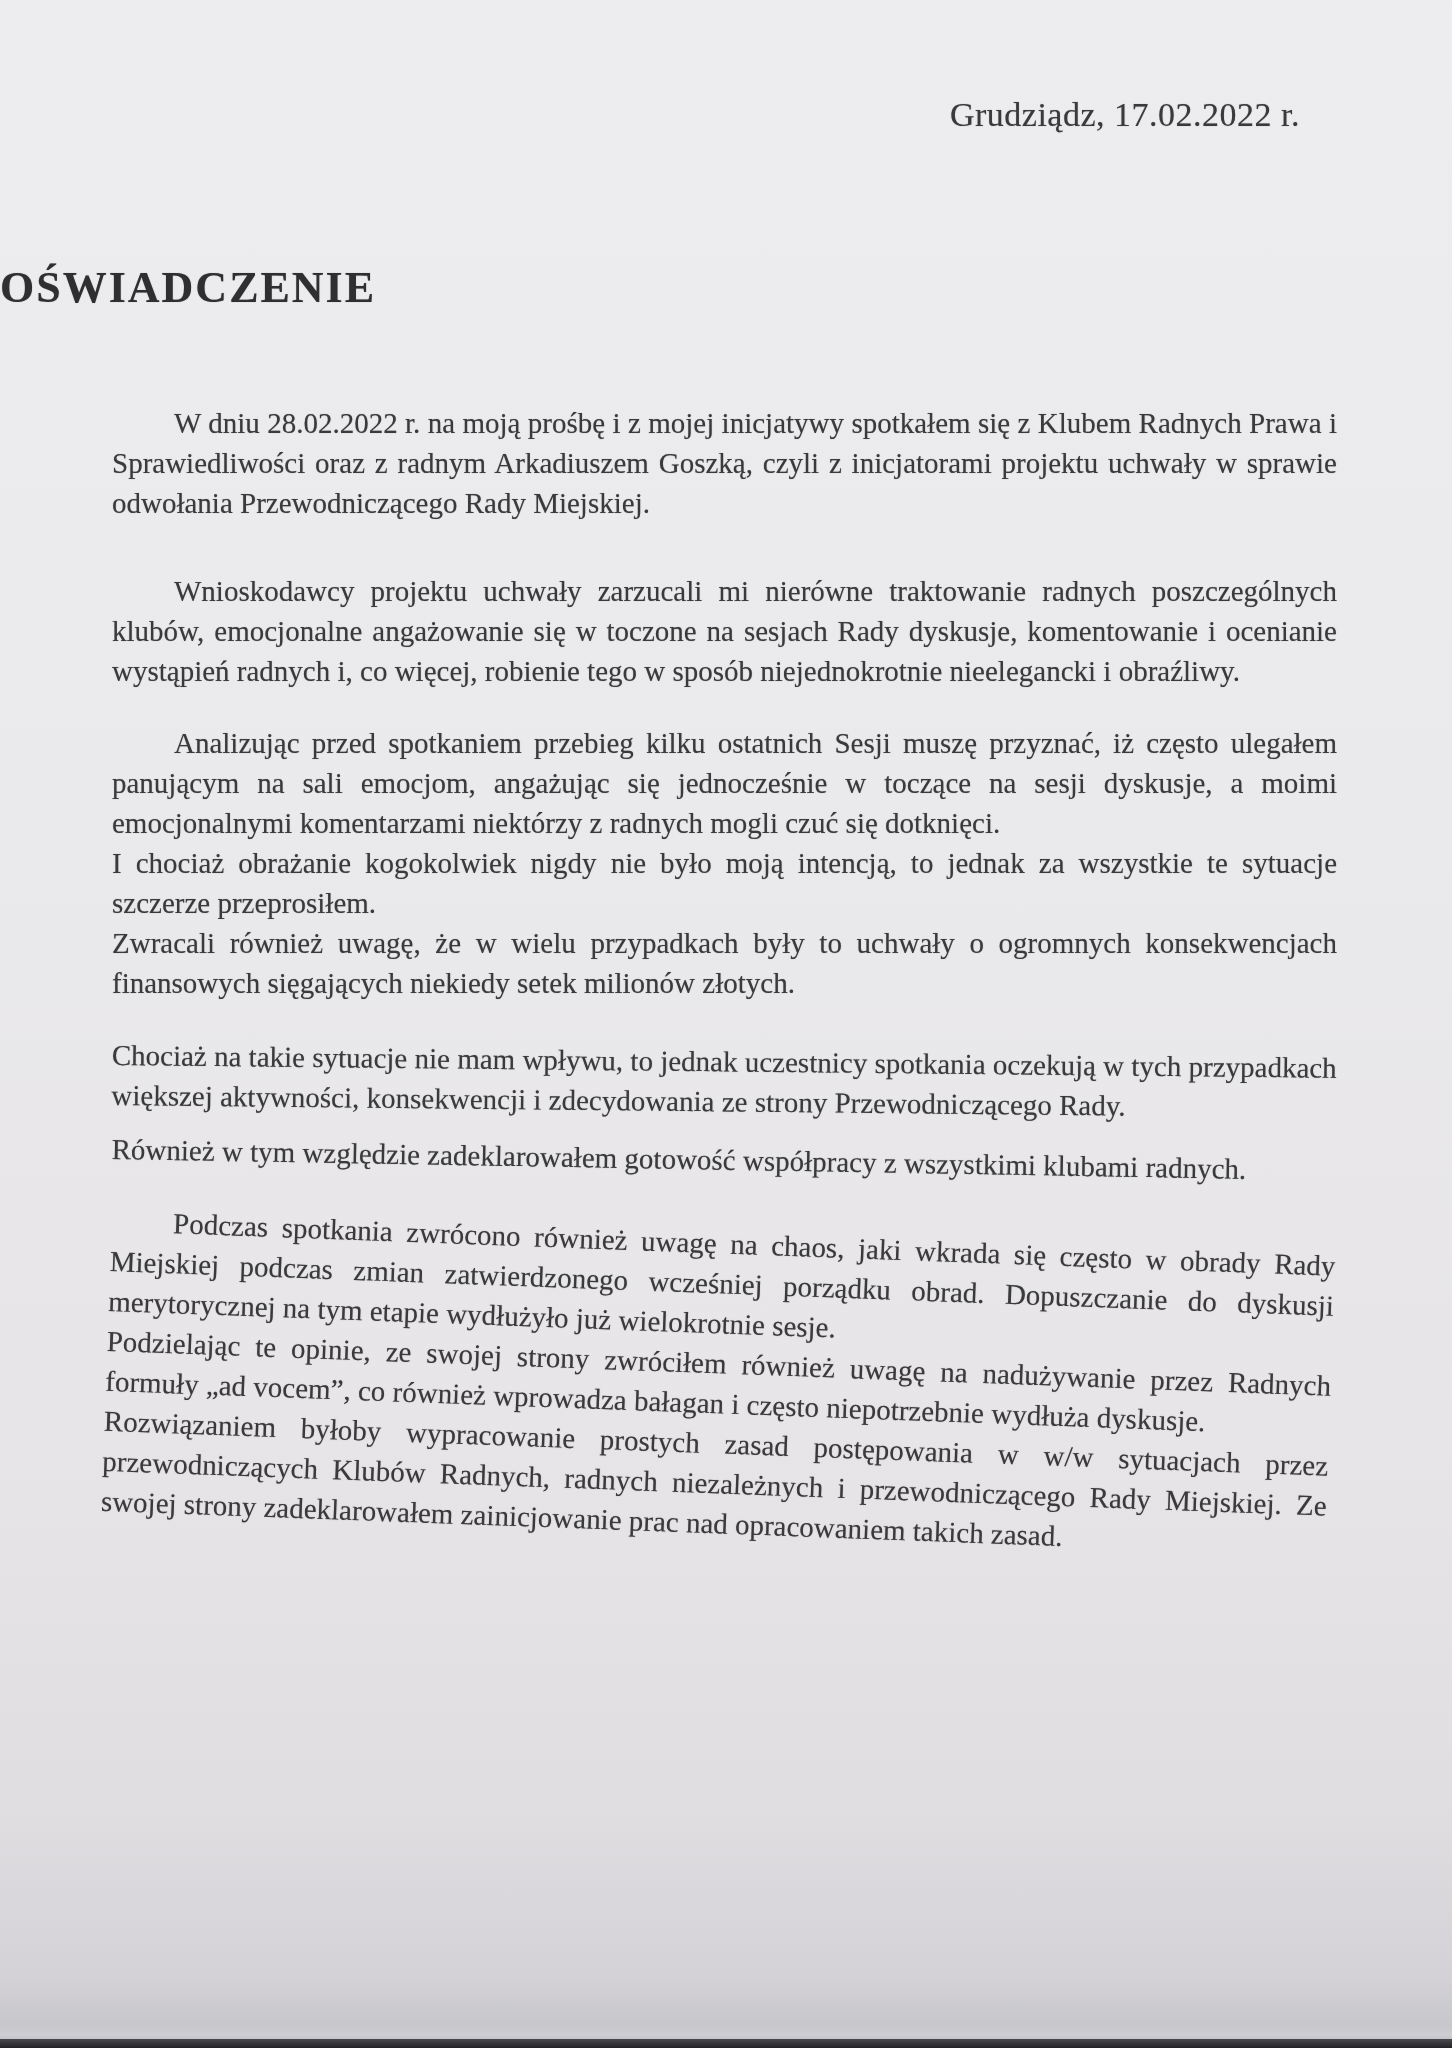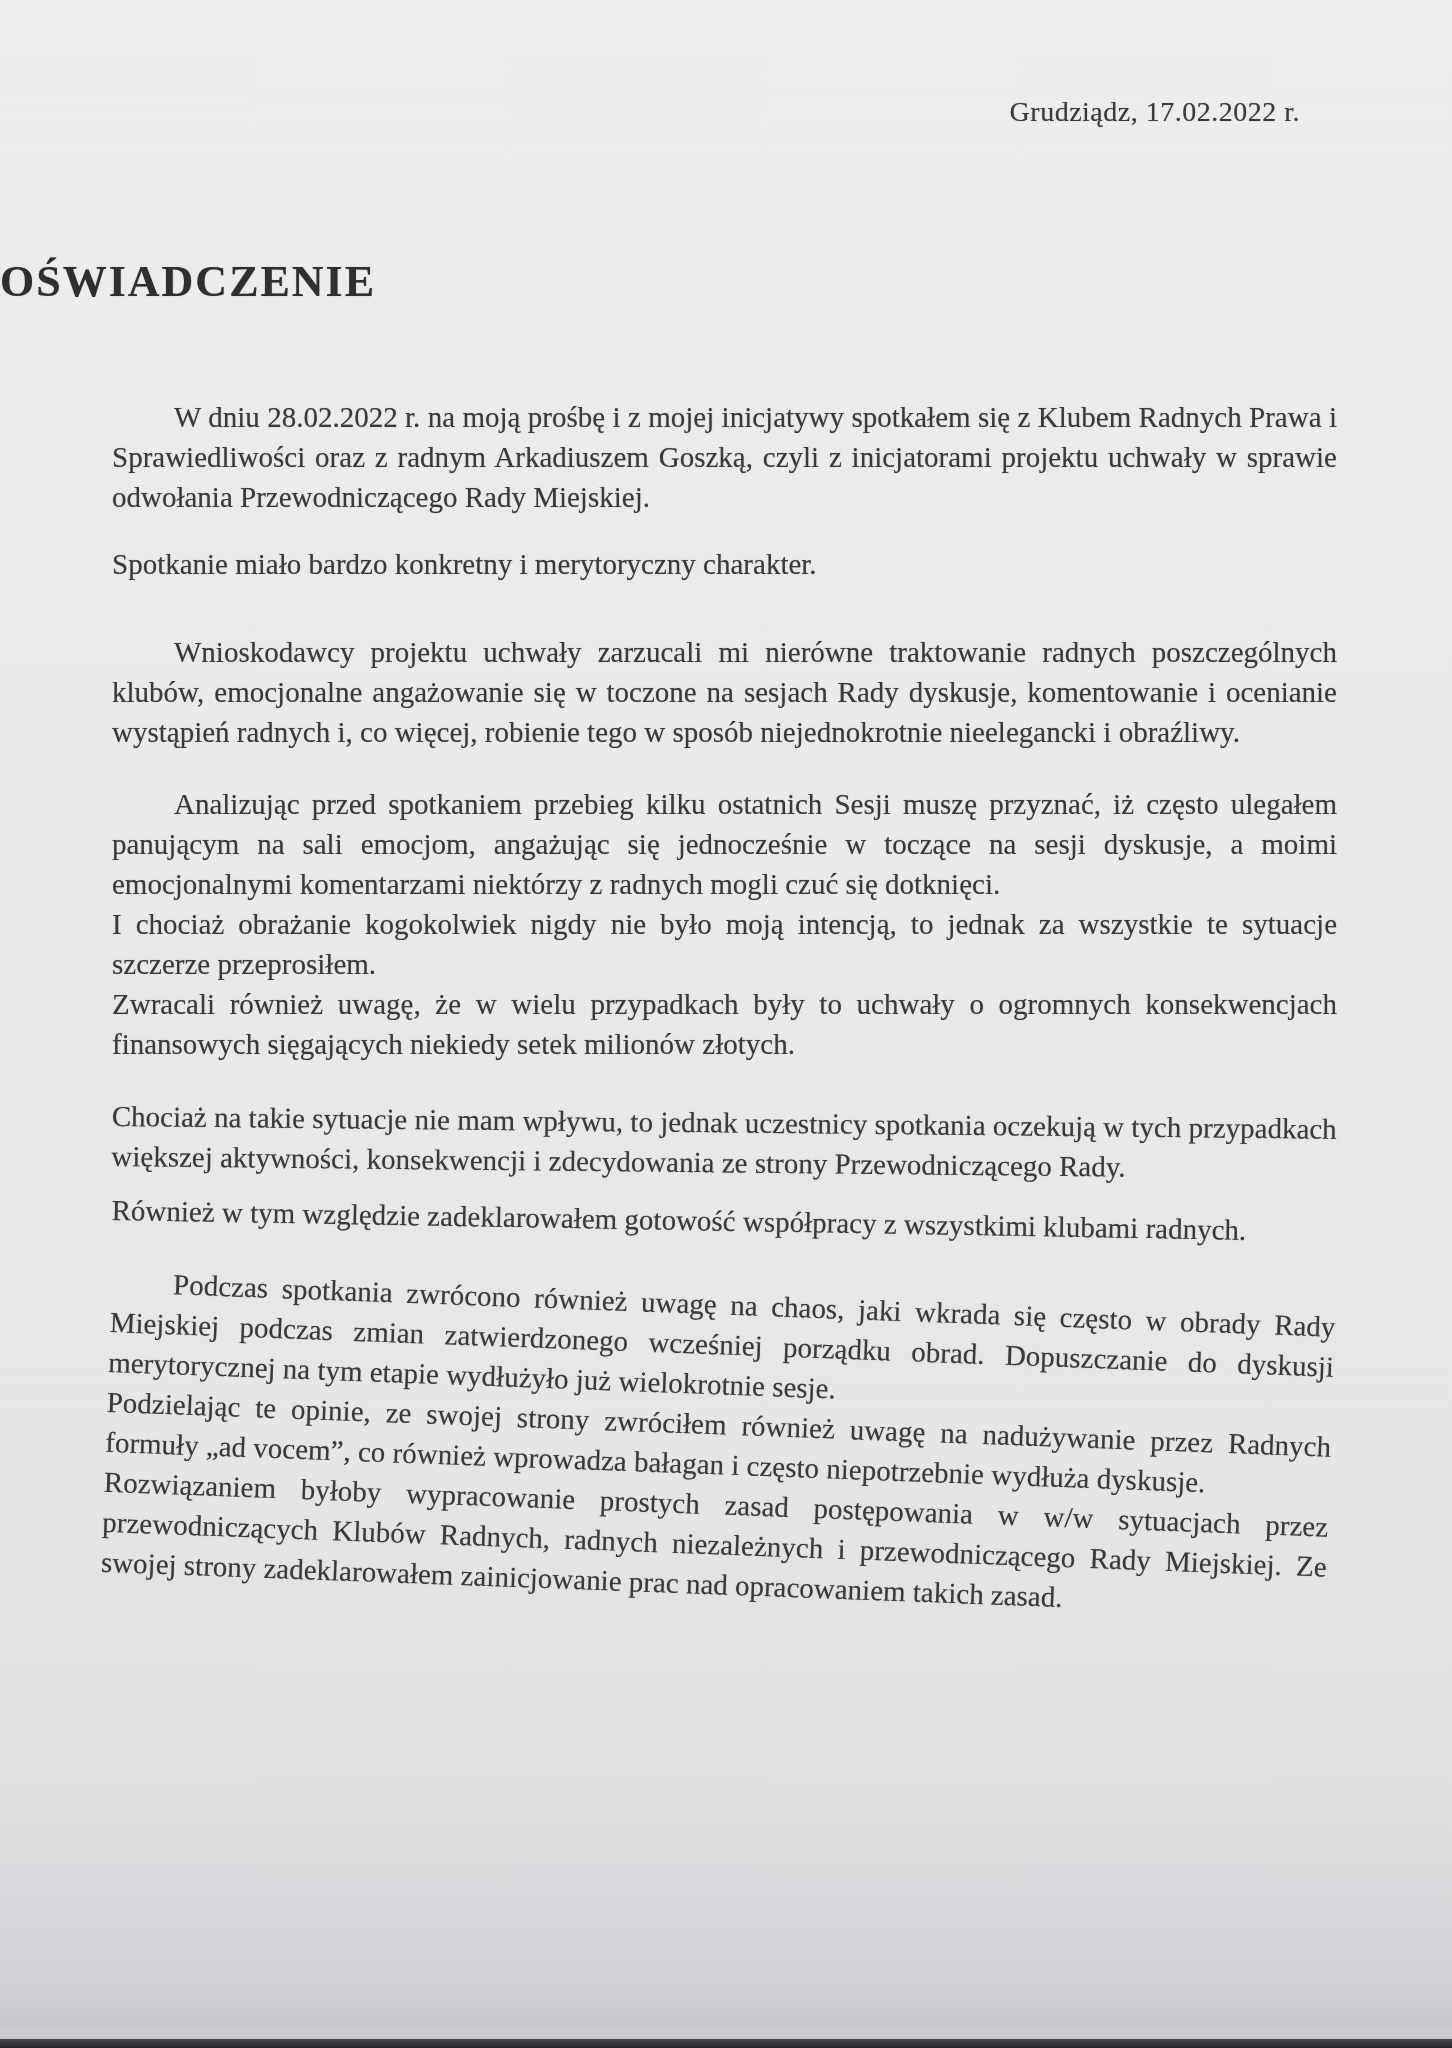--- a/index.html
+++ b/index.html
@@ -20,21 +20,21 @@
       #c7c6ca 99.0%,
       #bdbcc1 99.5%);
     font-family: "Liberation Serif", "DejaVu Serif", serif;
     color: #3a393c;
     text-shadow: 0 0 1px rgba(52, 50, 56, 0.45);
   }
   .dateline {
     padding-top: 96px;
     padding-right: 152px;
     text-align: right;
-    font-size: 28px;
+    font-size: 34px;
     letter-spacing: 0.5px;
   }
   .doc-title {
     margin-top: 128px;
     text-align: left;
     font-size: 44px;
     font-weight: bold;
     letter-spacing: 2px;
     color: #2f2e31;
   }
@@ -79,21 +79,20 @@
 <div class="photo">
 
   <div class="dateline">Grudziądz, 17.02.2022 r.</div>
 
   <div class="doc-title">OŚWIADCZENIE</div>
 
   <div class="body-col">
 
     <p class="para indent mt-first">W dniu 28.02.2022 r. na moją prośbę i z mojej inicjatywy spotkałem się z Klubem Radnych Prawa i Sprawiedliwości oraz z radnym Arkadiuszem Goszką, czyli z inicjatorami projektu uchwały w sprawie odwołania Przewodniczącego Rady Miejskiej.</p>
 
-    <p class="para mt-sm">Spotkanie miało bardzo konkretny i merytoryczny charakter.</p>
 
     <p class="para indent mt-lg">Wnioskodawcy projektu uchwały zarzucali mi nierówne traktowanie radnych poszczególnych klubów, emocjonalne angażowanie się w toczone na sesjach Rady dyskusje, komentowanie i ocenianie wystąpień radnych i, co więcej, robienie tego w sposób niejednokrotnie nieelegancki i obraźliwy.</p>
 
 
     <p class="para indent mt-md">Analizując przed spotkaniem przebieg kilku ostatnich Sesji muszę przyznać, iż często ulegałem panującym na sali emocjom, angażując się jednocześnie w toczące na sesji dyskusje, a moimi emocjonalnymi komentarzami niektórzy z radnych mogli czuć się dotknięci.</p>
 
     <p class="para"><span>I chociaż obrażanie kogokolwiek nigdy nie było moją intencją, to jednak za wszystkie te sytuacje </span><span class="underlined">szczerze przeprosiłem.</span></p>
 
 
     <p class="para">Zwracali również uwagę, że w wielu przypadkach były to uchwały o ogromnych konsekwencjach finansowych sięgających niekiedy setek milionów złotych.</p>

